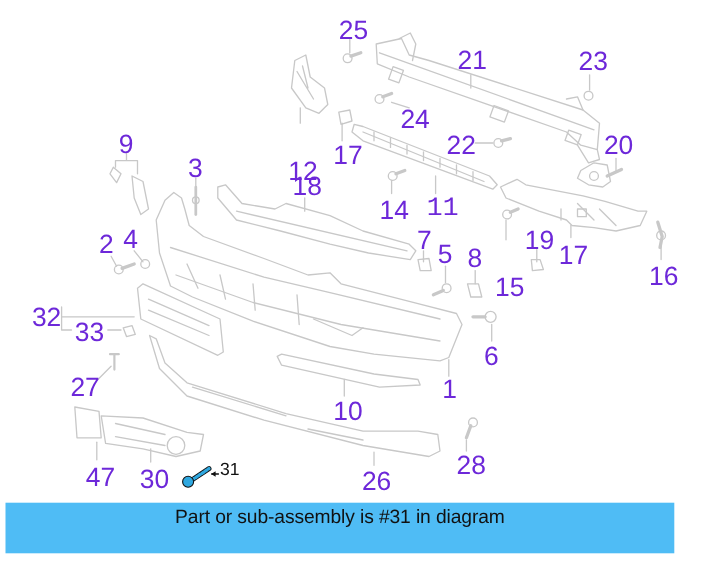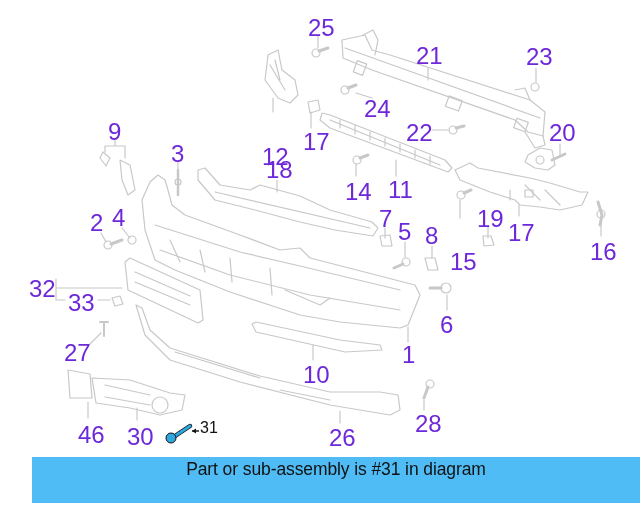--- a/index.html
+++ b/index.html
@@ -1,20 +1,20 @@
 <!DOCTYPE html>
 <html><head>
 <meta charset="utf-8">
 <style>
   html, body { margin:0; padding:0; background:#ffffff; }
   body { width:640px; height:512px; position:relative; overflow:hidden; font-family:"Liberation Sans", sans-serif; }
   #diagram { position:absolute; left:0; top:0; width:640px; height:455px; }
   .callout { position:absolute; font-family:"Liberation Sans", sans-serif; font-size:24px; color:#6d28d9; line-height:1; white-space:nowrap; }
   .callout.hl { color:#111111; font-size:16px; }
-  #banner { position:absolute; left:32px; top:457px; width:608px; height:46px; background:#4fbcf5; text-align:center; color:#111; font-size:17.5px; line-height:21px; padding-top:2px; box-sizing:border-box; }
+  #banner { position:absolute; left:5px; top:457px; width:608px; height:46px; background:#4fbcf5; text-align:center; color:#111; font-size:17.5px; line-height:21px; padding-top:2px; box-sizing:border-box; }
   #banner div { letter-spacing:-0.1px; }
 </style>
 </head>
 <body>
 
 <svg id="diagram" viewBox="0 0 640 455" xmlns="http://www.w3.org/2000/svg">
   <g fill="none" stroke="#c8c8c8" stroke-width="1.2" stroke-linejoin="round" stroke-linecap="round">
 
     <g>
       <path d="M342,40 L365,35 L372,50 L390,55 L530,100 L545,112 L543,136 L528,132 L515,120 L372,70 L343,58 Z"></path>
@@ -173,37 +173,37 @@
   <span class="callout" style="left:526px;top:45px;">23</span>
   <span class="callout" style="left:364px;top:97px;">24</span>
   <span class="callout" style="left:262px;top:117px;margin-top:28px;">12</span>
   <span class="callout" style="left:303px;top:130px;">17</span>
   <span class="callout" style="left:406px;top:121px;">22</span>
   <span class="callout" style="left:549px;top:121px;">20</span>
   <span class="callout" style="left:108px;top:120px;">9</span>
   <span class="callout" style="left:171px;top:142px;">3</span>
   <span class="callout" style="left:266px;top:158px;">18</span>
   <span class="callout" style="left:345px;top:180px;">14</span>
-  <span class="callout" style="left:388px;top:178px;">11</span>
+  <span class="callout" style="left:388px;top:178px;font-family:Liberation Mono, monospace;">11</span>
   <span class="callout" style="left:450px;top:222px;margin-top:28px;">15</span>
   <span class="callout" style="left:477px;top:207px;">19</span>
   <span class="callout" style="left:508px;top:221px;">17</span>
   <span class="callout" style="left:590px;top:240px;">16</span>
   <span class="callout" style="left:90px;top:211px;">2</span>
   <span class="callout" style="left:112px;top:206px;">4</span>
   <span class="callout" style="left:379px;top:207px;">7</span>
   <span class="callout" style="left:398px;top:220px;">5</span>
   <span class="callout" style="left:425px;top:224px;">8</span>
   <span class="callout" style="left:29px;top:277px;">32</span>
   <span class="callout" style="left:68px;top:291px;">33</span>
   <span class="callout" style="left:440px;top:313px;">6</span>
   <span class="callout" style="left:64px;top:341px;">27</span>
   <span class="callout" style="left:402px;top:343px;">1</span>
   <span class="callout" style="left:303px;top:363px;">10</span>
-  <span class="callout" style="left:78px;top:423px;">46</span>
+  <span class="callout" style="left:78px;top:423px;">47</span>
   <span class="callout" style="left:127px;top:425px;">30</span>
   <span class="callout" style="left:329px;top:426px;">26</span>
   <span class="callout" style="left:415px;top:412px;">28</span>
   <span class="callout hl" style="left:200px;top:420px;">31</span>
 </div>
 
 <div id="banner">
   <div>Part or sub-assembly is #31 in diagram</div>
 </div>
 

